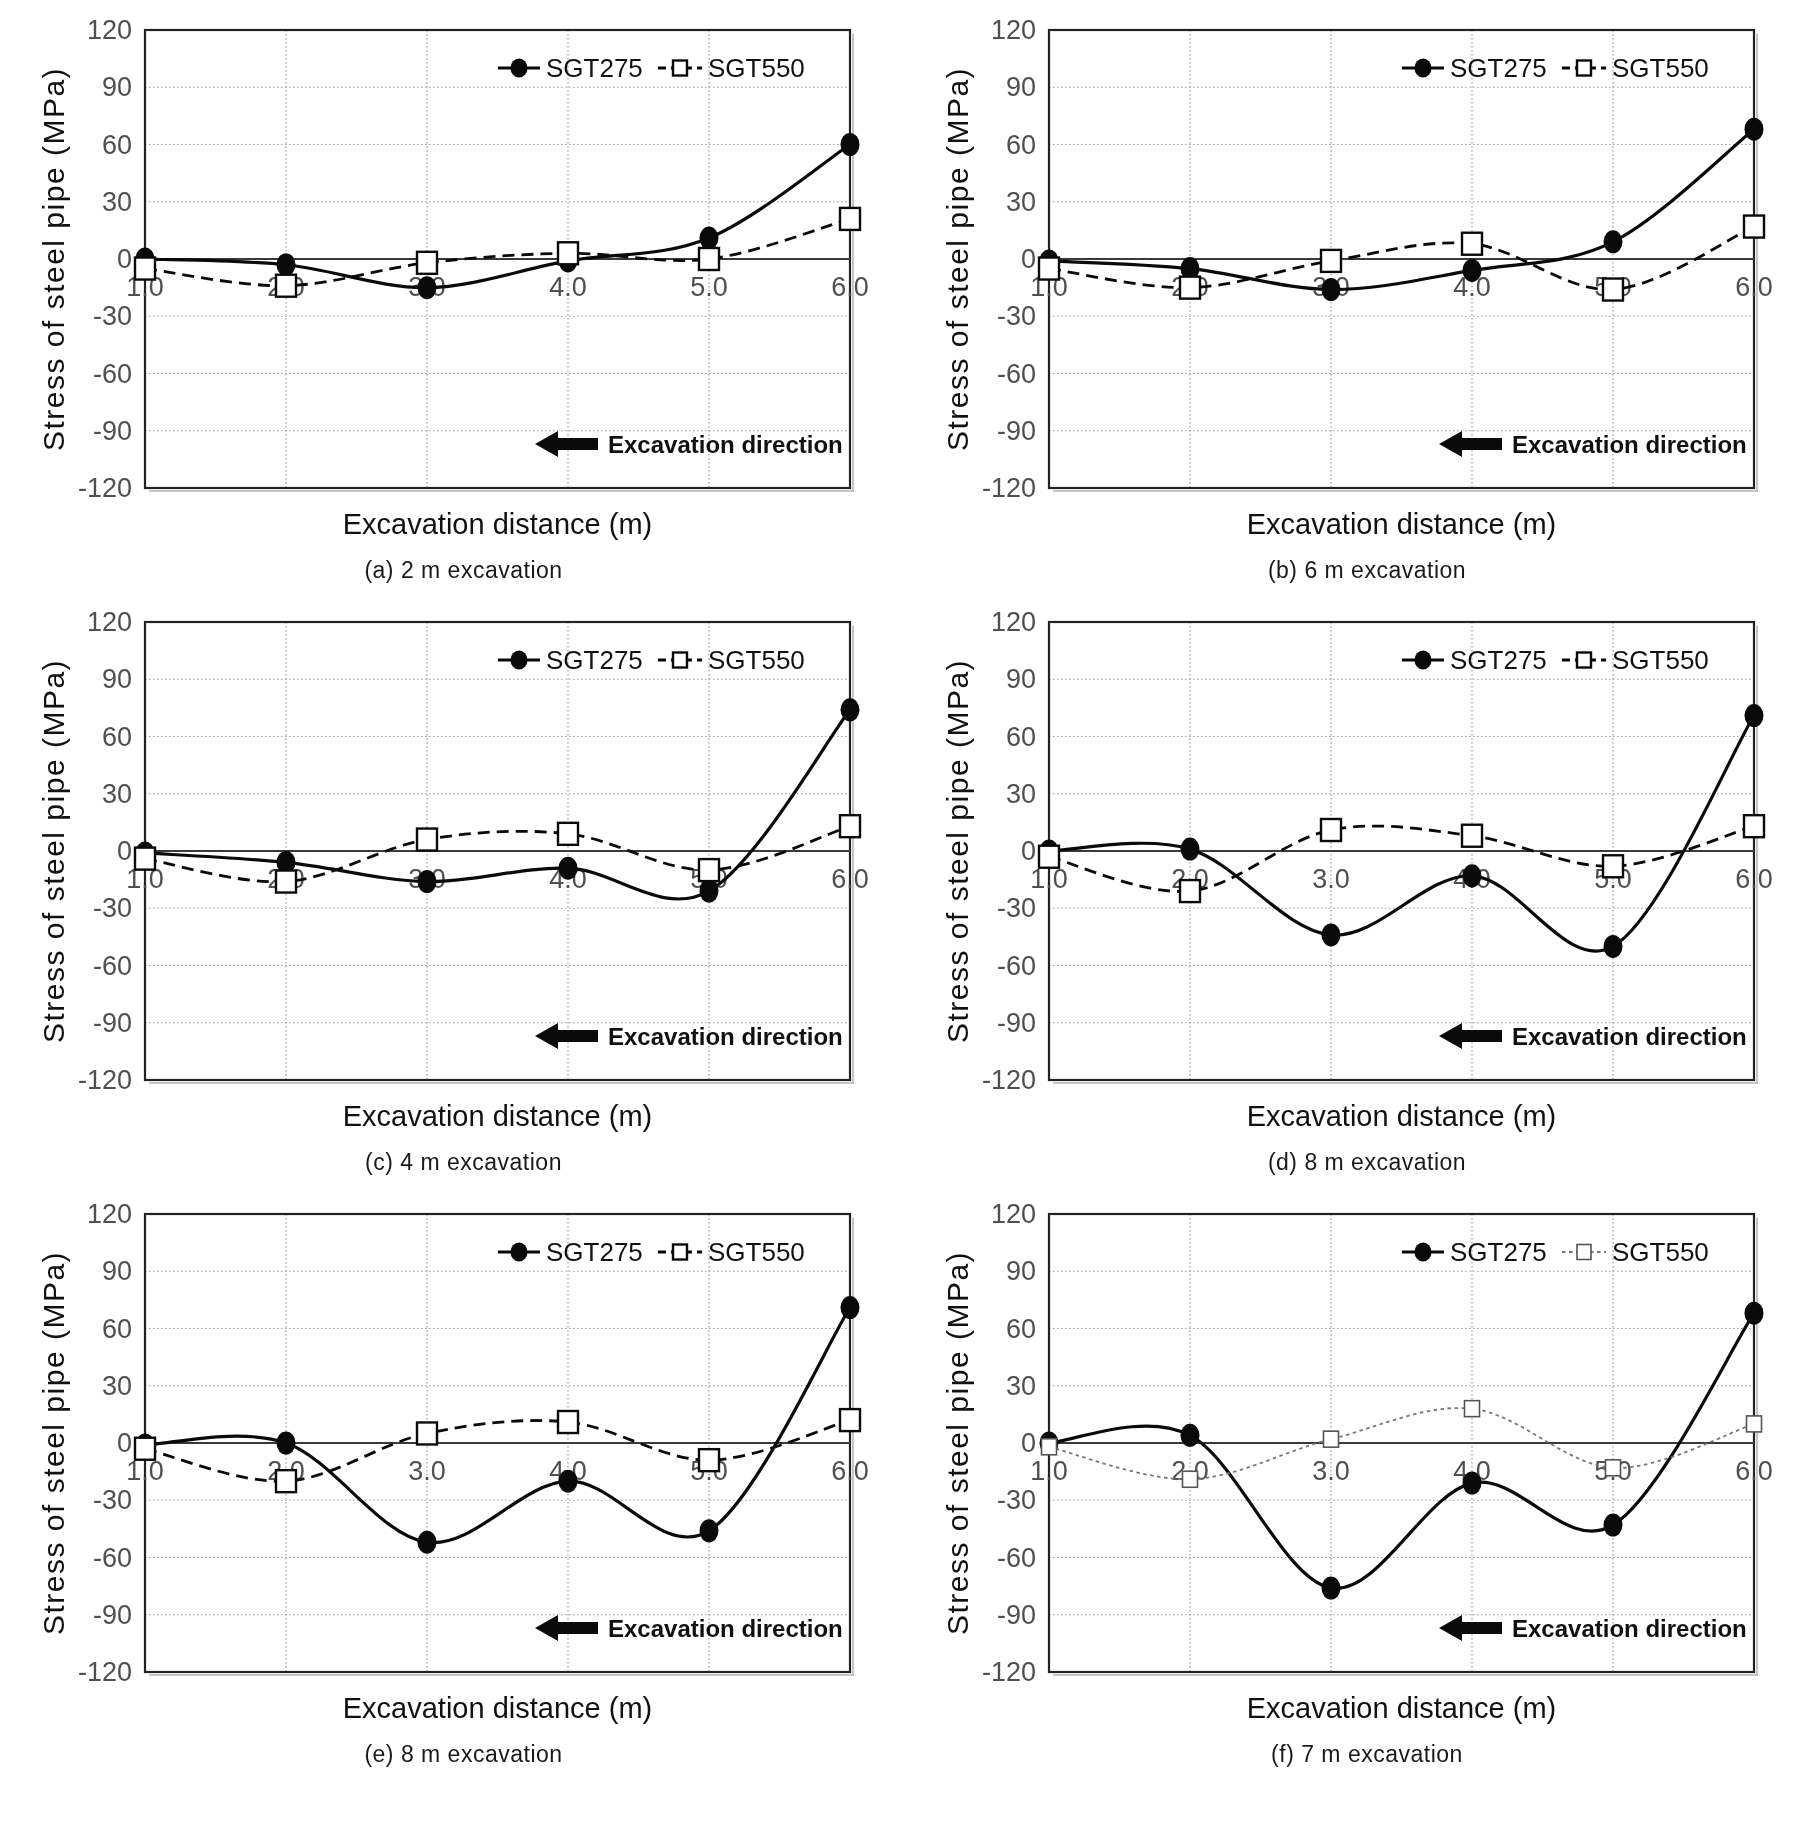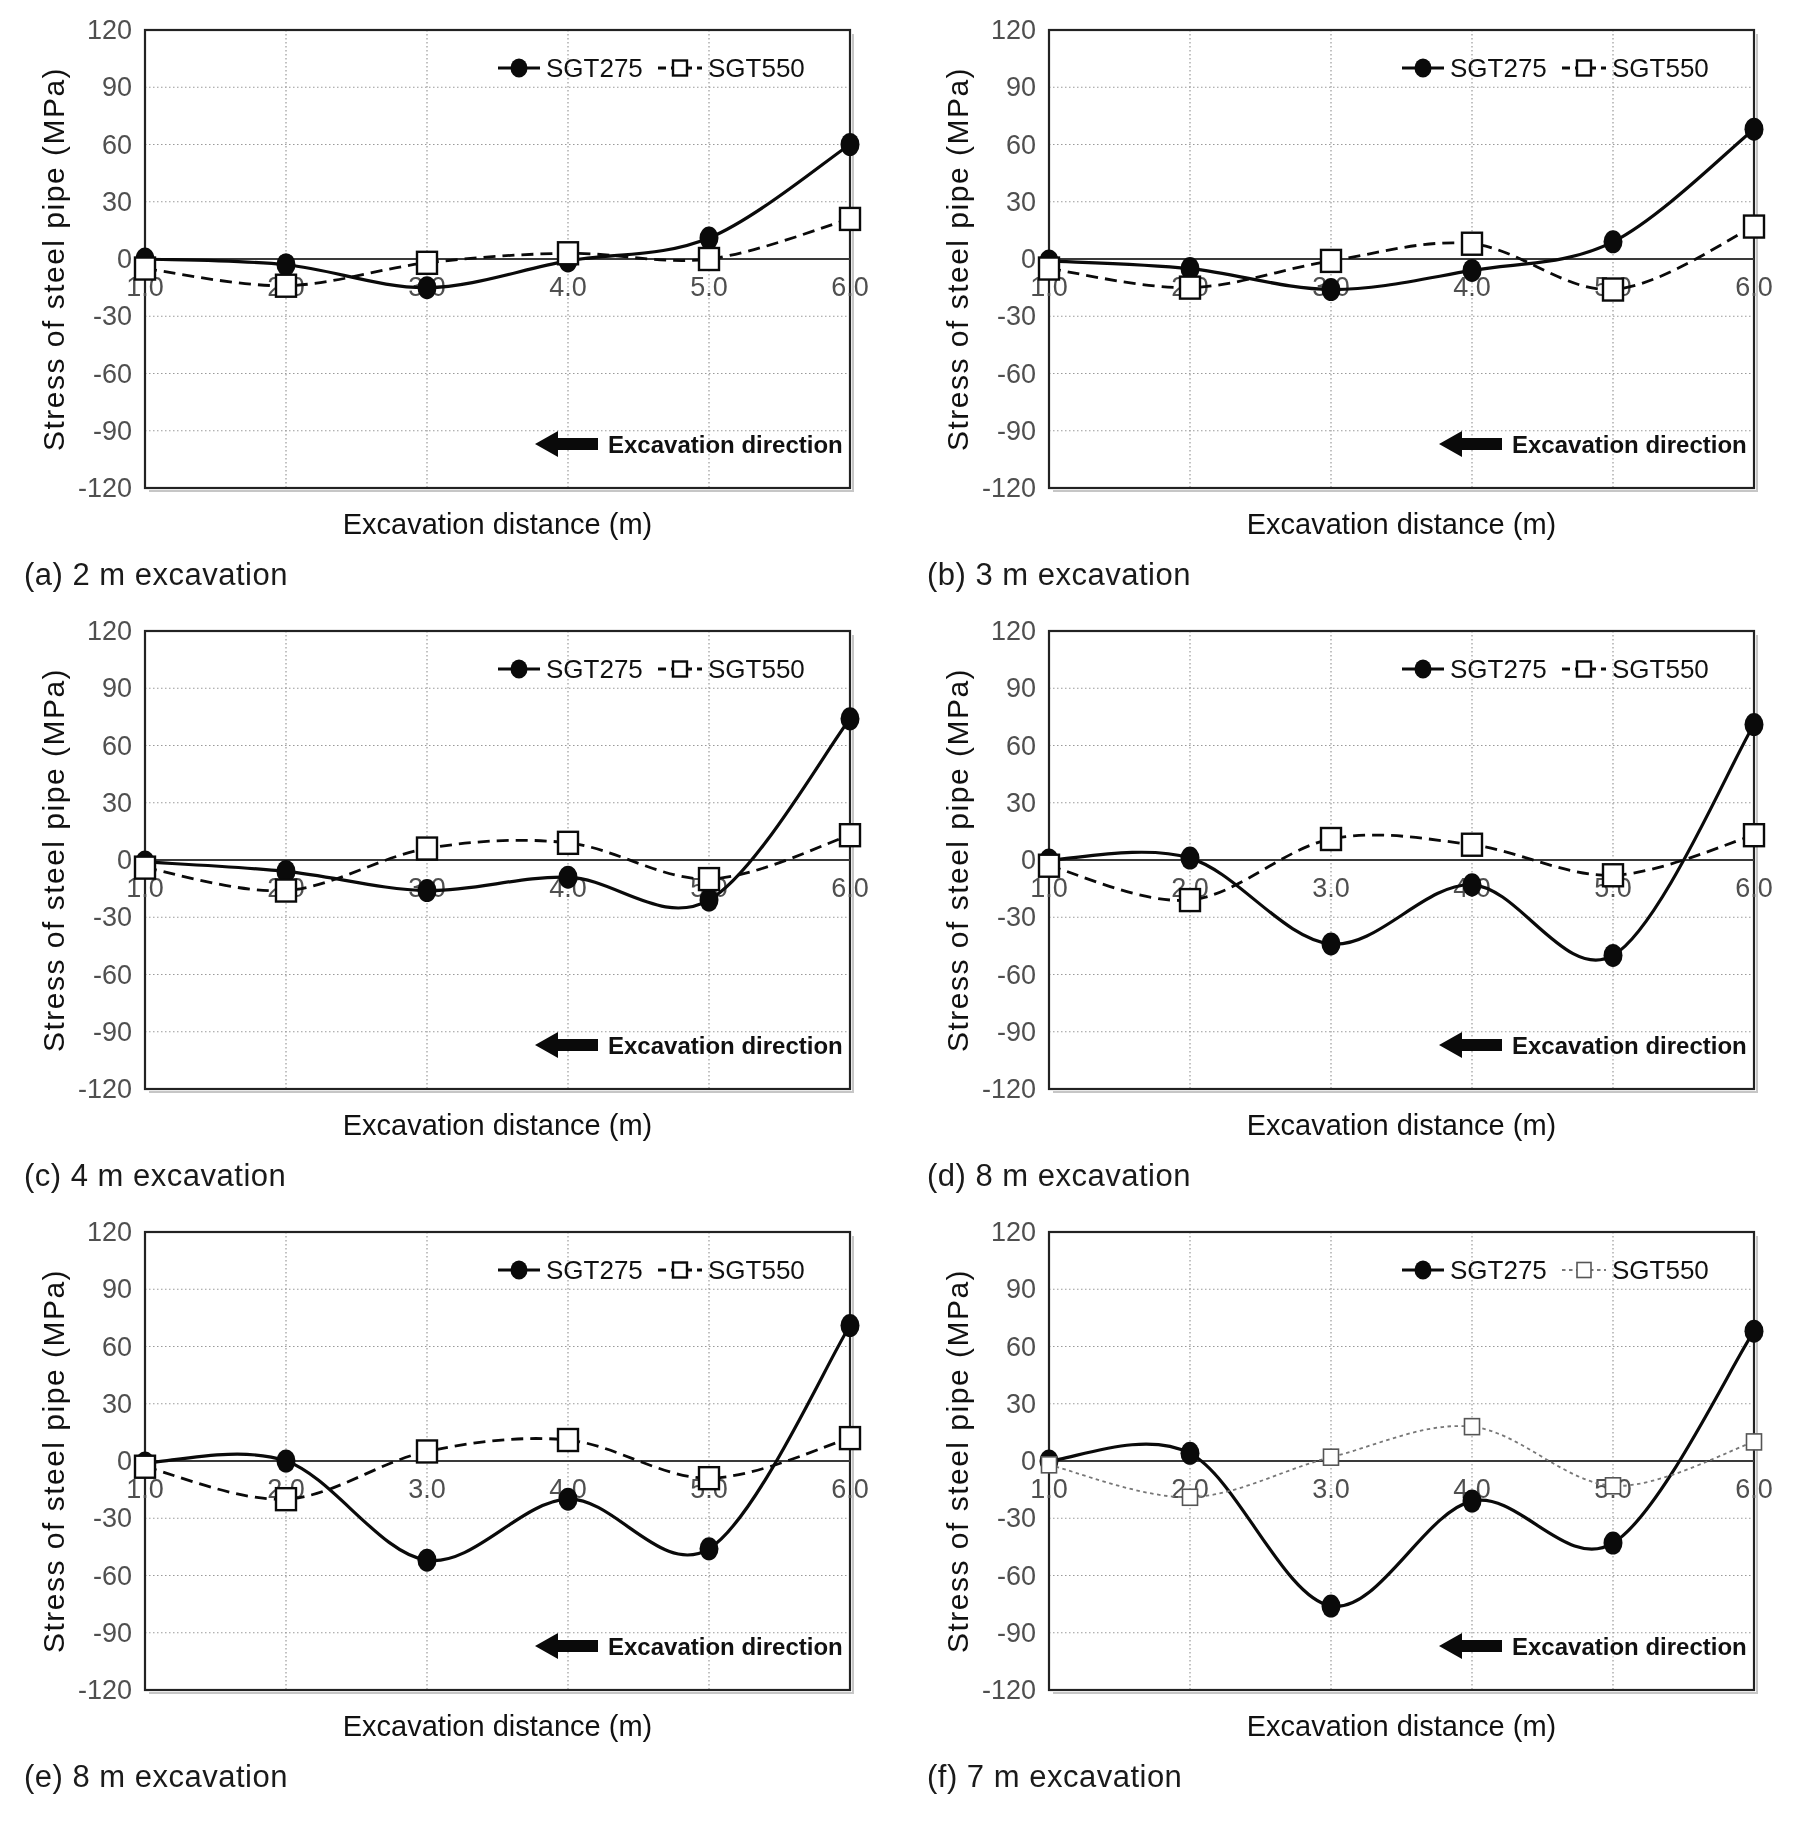--- a/index.html
+++ b/index.html
@@ -6,22 +6,22 @@
   body{width:1807px;font-family:"Liberation Sans","DejaVu Sans",sans-serif;}
   .figures{
     display:grid;
     grid-template-columns:903px 904px;
     padding-top:6px;
   }
   .figure{display:flex;flex-direction:column;align-items:center;margin-left:24px;}
   svg.chart{display:block;}
   .caption{
     width:100%;
-    text-align:left;
-    font-size:31px;
+    text-align:center;
+    font-size:23px;
     color:#1a1a1a;
     letter-spacing:0.5px;
     padding:6px 0 14px 0;
   }
 </style>
 </head>
 <body>
 
 <div class="figures">
   <div class="figure">
@@ -129,21 +129,21 @@
         <ellipse cx="507" cy="62" rx="8.5" ry="9.5" fill="#0a0a0a"></ellipse>
         <text x="534" y="71" font-size="26" fill="#111111">SGT275</text>
         <line x1="646" y1="62" x2="690" y2="62" stroke="#0a0a0a" stroke-width="2.8" stroke-dasharray="8 5"></line>
         <rect x="661" y="54.5" width="14" height="15" fill="#ffffff" stroke="#0a0a0a" stroke-width="2.4"></rect>
         <text x="696" y="71" font-size="26" fill="#111111">SGT550</text>
         <polygon points="523,438.10833333333335 546,425.10833333333335 546,432.10833333333335 586,432.10833333333335 586,444.10833333333335 546,444.10833333333335 546,451.10833333333335" fill="#0a0a0a"></polygon>
         <text x="596" y="447.10833333333335" font-size="24" font-weight="bold" fill="#111111">Excavation direction</text>
         <text x="52" y="253" text-anchor="middle" font-size="30" fill="#111111" letter-spacing="1.5" transform="rotate(-90 52 253)">Stress of steel pipe (MPa)</text>
         <text x="485.5" y="528" text-anchor="middle" font-size="29" fill="#111111">Excavation distance (m)</text>
       </svg>
-    <div class="caption">(b) 3 m excavation</div>
+    <div class="caption">(b) 6 m excavation</div>
   </div>
   <div class="figure">
     <svg class="chart" width="903" height="545" viewBox="0 0 903 545">
         <line x1="133" y1="81.25" x2="838" y2="81.25" stroke="#9a9a9a" stroke-width="1.2" stroke-dasharray="1.5 2.5"></line>
         <line x1="133" y1="138.5" x2="838" y2="138.5" stroke="#9a9a9a" stroke-width="1.2" stroke-dasharray="1.5 2.5"></line>
         <line x1="133" y1="195.75" x2="838" y2="195.75" stroke="#9a9a9a" stroke-width="1.2" stroke-dasharray="1.5 2.5"></line>
         <line x1="133" y1="310.25" x2="838" y2="310.25" stroke="#9a9a9a" stroke-width="1.2" stroke-dasharray="1.5 2.5"></line>
         <line x1="133" y1="367.5" x2="838" y2="367.5" stroke="#9a9a9a" stroke-width="1.2" stroke-dasharray="1.5 2.5"></line>
         <line x1="133" y1="424.75" x2="838" y2="424.75" stroke="#9a9a9a" stroke-width="1.2" stroke-dasharray="1.5 2.5"></line>
         <line x1="274" y1="24" x2="274" y2="482" stroke="#9a9a9a" stroke-width="1.2" stroke-dasharray="1.5 2.5"></line>

